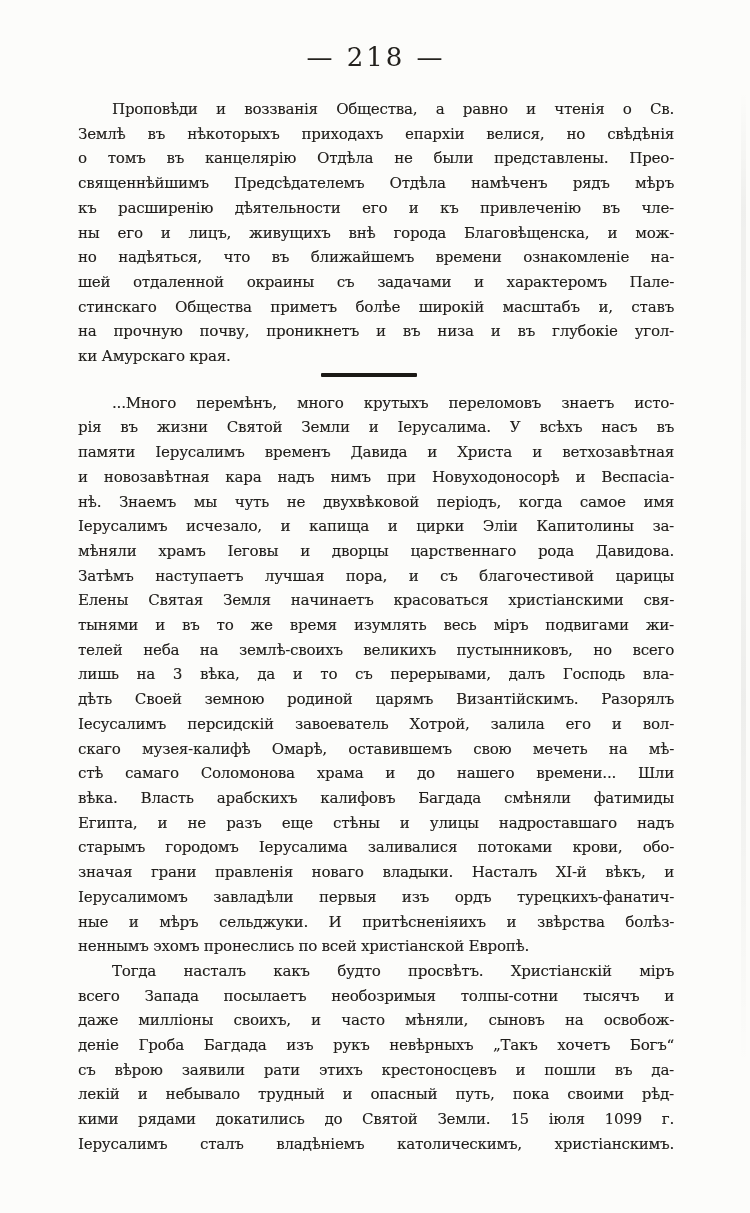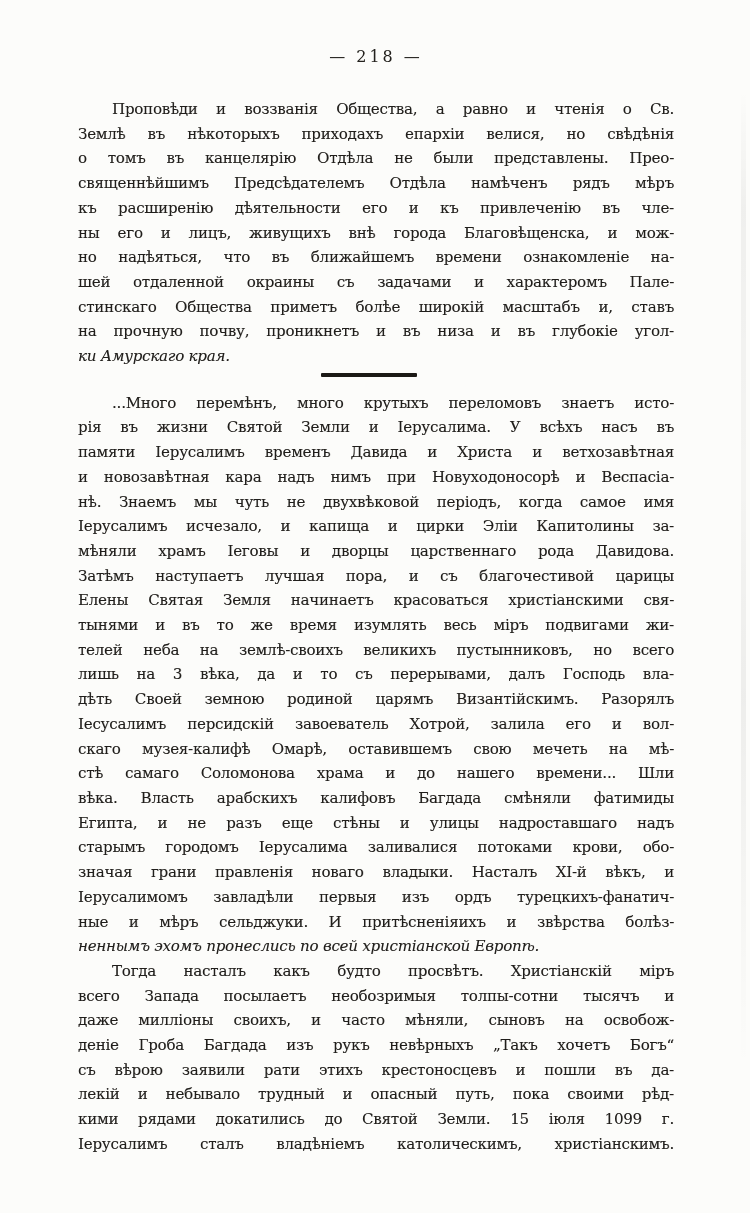--- a/index.html
+++ b/index.html
@@ -34,21 +34,21 @@
   }
   .content {
     position: absolute;
     left: 78px;
     top: 0;
     width: 596px;
   }
   .page-number {
     margin-top: 44px;
     text-align: center;
-    font-size: 16px;
+    font-size: 26px;
     line-height: 26px;
     letter-spacing: 3px;
     color: #23211d;
   }
   .text-block {
     margin-top: 27px;
     font-size: 15px;
     line-height: 24.7px;
     letter-spacing: -0.2px;
     text-shadow: 0.3px 0.3px 0 rgba(32,30,27,0.35);
@@ -56,21 +56,20 @@
   .paragraph { margin: 0; }
   .line {
     white-space: nowrap;
     overflow: hidden;
     text-align: justify;
     text-align-last: justify;
     -moz-text-align-last: justify;
   }
   .line.para-end {
     text-align-last: left;
-    font-style: italic;
     -moz-text-align-last: left;
   }
   .line.indent { text-indent: 34px; }
   .divider {
     width: 96px;
     height: 4px;
     background: #1b1915;
     margin: 4px auto 14px auto;
     transform: translateX(-7px);
     border-radius: 1px;

